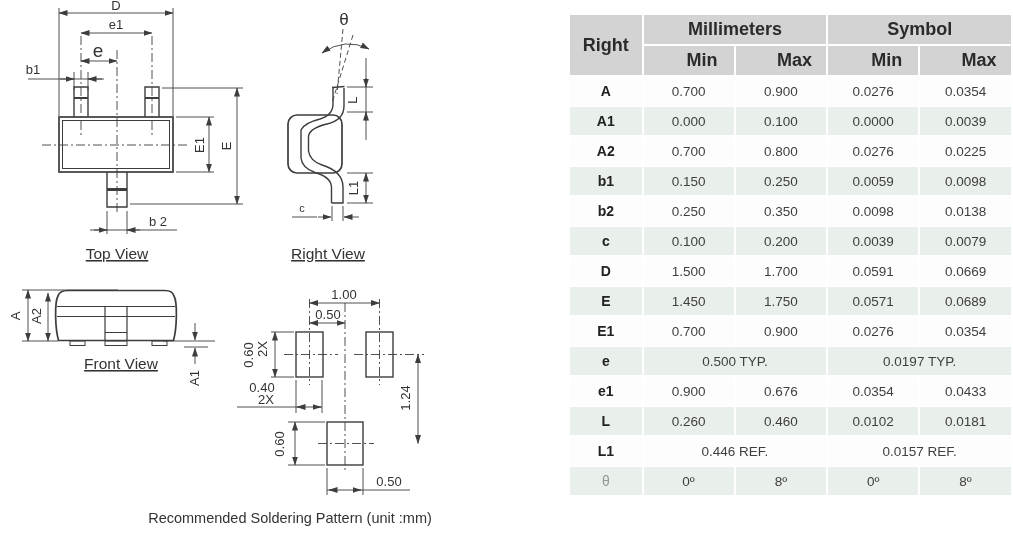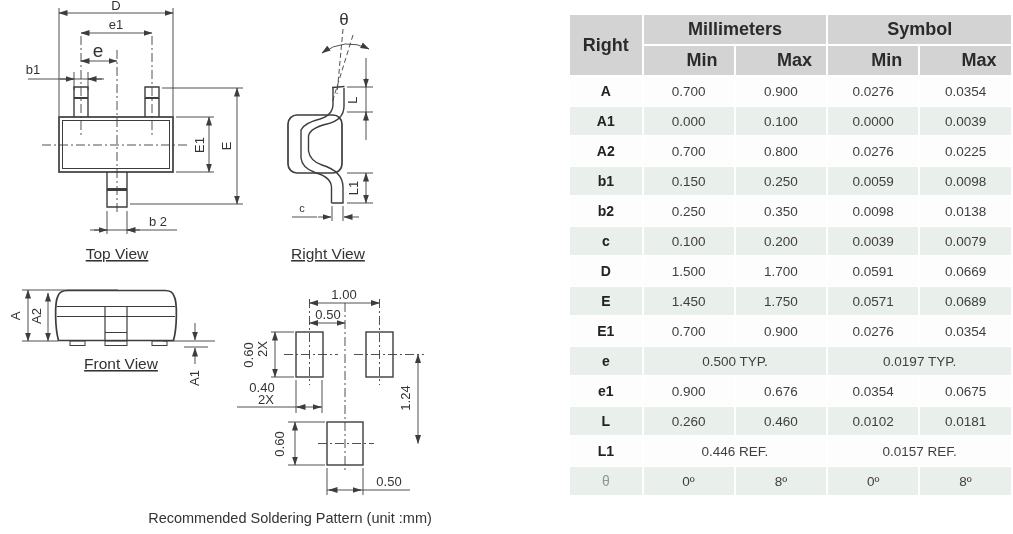--- a/index.html
+++ b/index.html
@@ -243,21 +243,21 @@
         <tr>
           <td class="sym">e</td>
           <td colspan="2">0.500 TYP.</td>
           <td colspan="2">0.0197 TYP.</td>
         </tr>
         <tr>
           <td class="sym">e1</td>
           <td>0.900</td>
           <td>0.676</td>
           <td>0.0354</td>
-          <td>0.0675</td>
+          <td>0.0433</td>
         </tr>
         <tr>
           <td class="sym">L</td>
           <td>0.260</td>
           <td>0.460</td>
           <td>0.0102</td>
           <td>0.0181</td>
         </tr>
         <tr>
           <td class="sym">L1</td>

